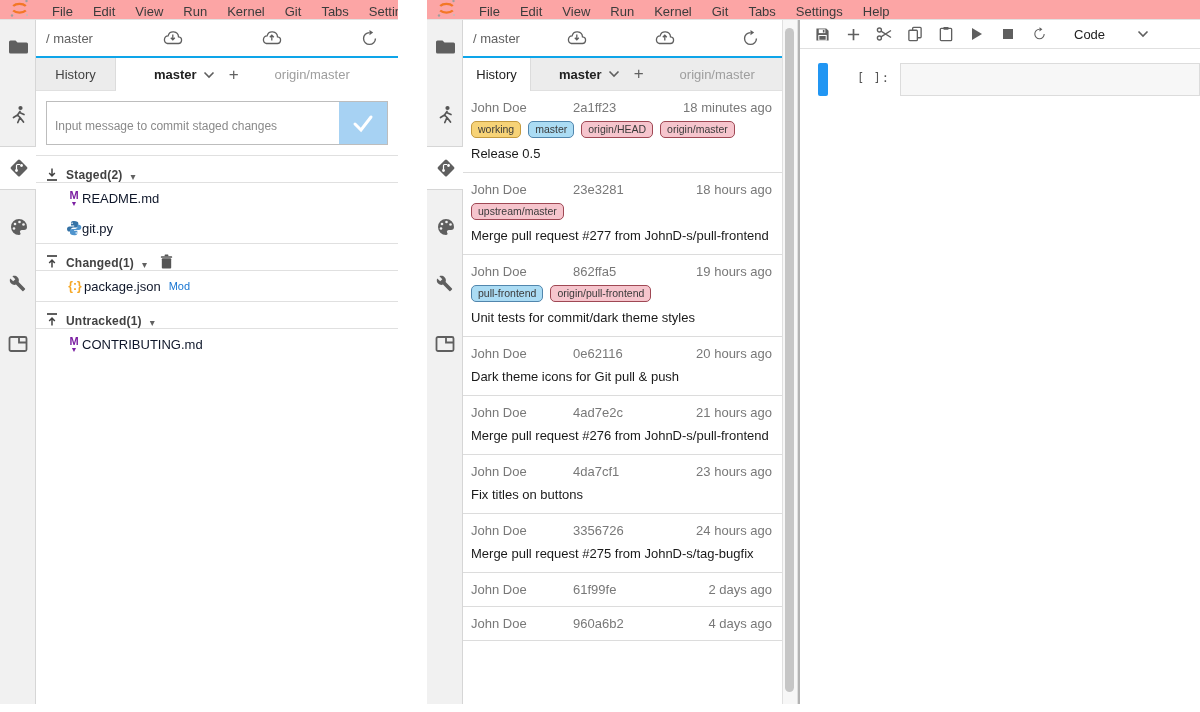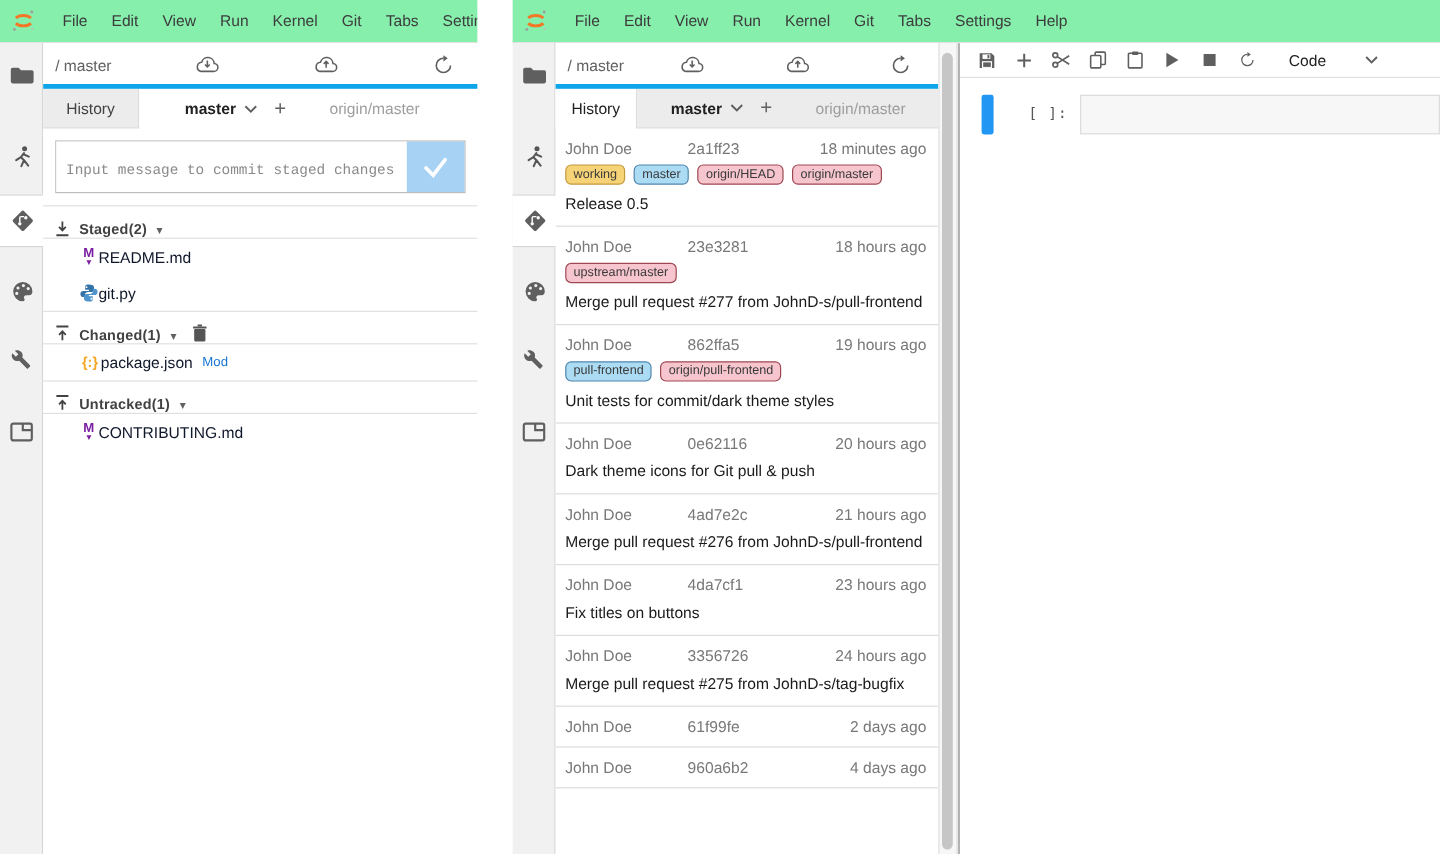--- a/index.html
+++ b/index.html
@@ -2,55 +2,55 @@
 <html><head>
 <meta charset="utf-8">
 <style>
   * { margin:0; padding:0; box-sizing:border-box; }
   html,body { width:1200px; height:712px; background:#ffffff; font-family:"Liberation Sans", sans-serif; overflow:hidden; }
   .window { position:absolute; top:0; background:#fff; overflow:hidden; }
   #win-left  { left:0;   width:398px; height:712px; }
   #win-right { left:427px; width:773px; height:712px; }
 
   
-  .menubar { height:36px; display:flex; align-items:center; background:#86efac; border-bottom:1px solid #e2e2e2; white-space:nowrap; overflow:hidden; }
+  .menubar { height:20px; display:flex; align-items:flex-end; background:#fca5a5; border-bottom:1px solid #e2e2e2; white-space:nowrap; overflow:hidden; }
   .jlogo { margin:0 12px 0 9px; flex:0 0 auto; }
   .menu-item { padding:0 10px; font-size:13px; color:#3c3c3c; cursor:default; }
 
   
   .win-body { display:flex; height:684px; }
   .sidebar { position:relative; width:36px; flex:0 0 36px; background:#f1f1f1; border-right:1px solid #d6d6d6; }
   .sb-item { position:absolute; left:0; width:36px; height:44px; display:flex; align-items:center; justify-content:center; }
   .sb-item.active { width:37px; background:#fff; border-top:1px solid #d6d6d6; border-bottom:1px solid #d6d6d6; }
 
   
   .git-panel { position:relative; background:#fff; }
   #win-left  .git-panel { flex:1 1 auto; }
   #win-right .git-panel { flex:0 0 319px; }
-  .git-toolbar { position:relative; height:38px; border-bottom:4px solid #0ea5e9; }
+  .git-toolbar { position:relative; height:38px; border-bottom:2px solid #0ea5e9; }
   .git-path { position:absolute; left:10px; top:11px; font-size:13px; color:#616161; }
   .gt-icon { position:absolute; top:9px; cursor:pointer; }
 
   .tabbar { display:flex; height:33px; font-size:13px; }
   .tab { display:flex; align-items:center; justify-content:center; cursor:pointer; }
   .tab-inactive { background:#ececec; border-bottom:1px solid #e0e0e0; color:#424242; }
   .tab-active { background:#fff; color:#212121; }
   .tab-history { flex:0 0 auto; }
   #win-left  .tab-history { width:80px; border-right:1px solid #dcdcdc; }
   #win-right .tab-history { width:68px; border-right:1px solid #dcdcdc; }
   .tab-branch { flex:1 1 auto; justify-content:flex-start; }
   .branch-name { font-weight:bold; margin-left:38px; color:#212121; }
   .chev { margin-left:6px; }
   .branch-add { margin-left:14px; font-size:17px; color:#616161; cursor:pointer; }
   .remote-name { margin-left:36px; color:#9e9e9e; }
 
   
   .commit-area { padding:10px; }
   .commit-box { display:flex; height:44px; border:1px solid #bdbdbd; }
-  .commit-input { flex:1 1 auto; border:0; outline:none; padding:6px 8px 0 8px; font-size:12px; color:#424242; font-family:Liberation Mono, monospace; }
+  .commit-input { flex:1 1 auto; border:0; outline:none; padding:6px 8px 0 8px; font-size:12px; color:#424242; font-family:Liberation Sans, sans-serif; }
   .commit-input::placeholder { color:#8a8a8a; }
   .commit-ok { flex:0 0 48px; background:#a7d2f3; border:0; display:flex; align-items:center; justify-content:center; cursor:pointer; }
 
   
   .section-header { height:28px; display:flex; align-items:flex-end; padding-left:8px; border-top:1px solid #e0e0e0; border-bottom:1px solid #e0e0e0; cursor:pointer; }
   .section-title { font-size:12px; font-weight:bold; color:#424242; margin-left:6px; letter-spacing:.2px; }
   .caret { margin-left:8px; font-size:10px; color:#616161; }
   .trash { margin-left:12px; cursor:pointer; }
   .file-row { height:30px; display:flex; align-items:center; padding-left:30px; cursor:pointer; }
   .file-name { font-size:13px; color:#0f172a; margin-left:0; }

